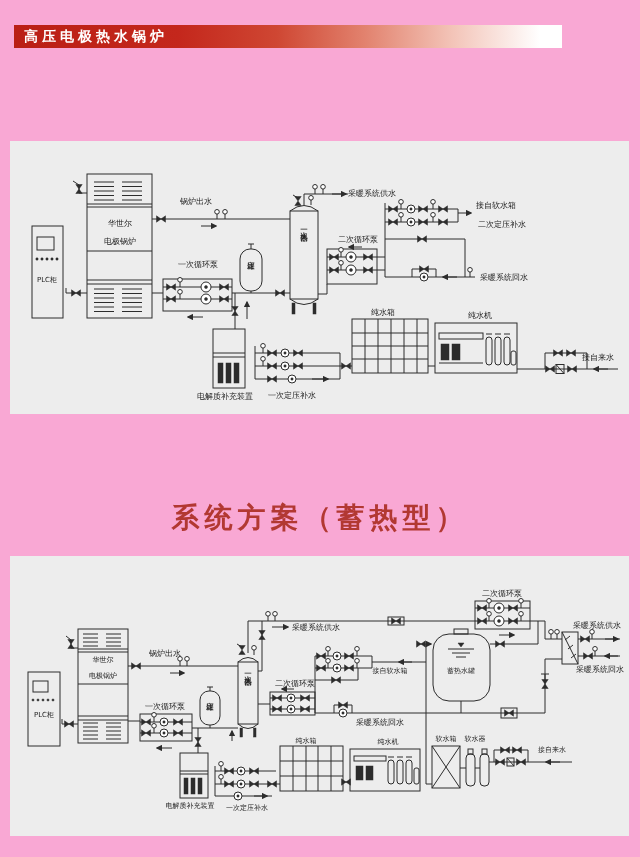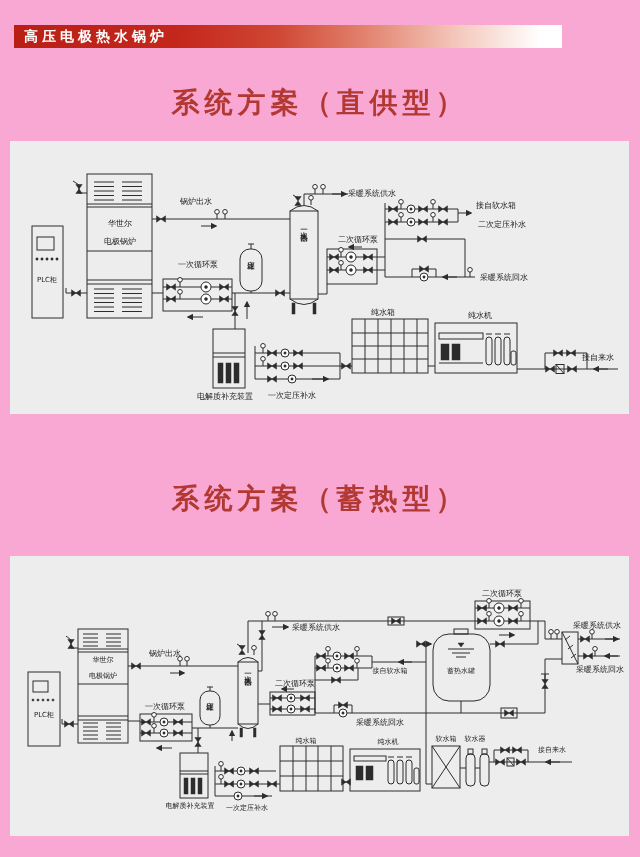--- a/index.html
+++ b/index.html
@@ -3,39 +3,38 @@
 <meta charset="utf-8">
 <style>
   html,body{margin:0;padding:0;background:#fff;}
   .page{position:relative;width:640px;height:857px;background:#f9a8d4;overflow:hidden;
         font-family:"DejaVu Sans",sans-serif;}
   .banner{position:absolute;left:14px;top:25px;width:548px;height:23px;box-sizing:border-box;
         background:linear-gradient(90deg,#ba1f15 0%,#c4271c 30%,#cf4733 48%,#e2826e 64%,#f3c4b8 80%,#ffffff 96%);
         color:#fff;font-weight:bold;font-size:14px;letter-spacing:4px;line-height:23px;padding-left:10px;}
   .sec-title{position:absolute;left:0;width:100%;text-align:center;color:#b23832;
         font-family:"DejaVu Serif",serif;font-weight:bold;font-size:28px;letter-spacing:5px;}
-  .t1{top:84px;} .t2{top:480px;}
+  .t1{top:84px;} .t2{top:499px;}
   .panel{position:absolute;left:10px;width:619px;background:#ededed;}
   .p1{top:141px;height:273px;} .p2{top:556px;height:280px;}
   svg{display:block;}
   svg line,svg path,svg rect,svg circle,svg polyline{stroke:#2c2c2c;fill:none;stroke-width:1;}
   svg .f{fill:#2c2c2c;stroke:#2c2c2c;stroke-width:.5;}
   svg .gc{fill:#ffffff;stroke:#2c2c2c;}
   svg text{fill:#1c1c1c;stroke:none;font-family:"DejaVu Sans",sans-serif;font-size:8px;text-anchor:middle;}
   svg text.vt{writing-mode:vertical-rl;text-orientation:upright;text-anchor:start;font-size:7.5px;letter-spacing:1px;}
   svg text.sm{font-size:7px;}
 </style>
 </head>
 <body>
 
 <div class="page">
 
   <div class="banner">高压电极热水锅炉</div>
 
-  <div class="sec-title t1">系统方案（直供型）</div>
 
   <div class="panel p1">
   <svg width="619" height="273" viewBox="0 0 619 273">
     <defs>
       <marker id="ar1" viewBox="0 0 10 10" refX="8" refY="5" markerWidth="6.5" markerHeight="6.5" orient="auto-start-reverse">
         <path d="M0,0 L10,5 L0,10 Z" style="fill:#2c2c2c;stroke:none"></path>
       </marker>
       <g id="vv1">
             <path class="f" d="M-4.5,-3.2 L0,0 L-4.5,3.2 Z"></path>
             <path class="f" d="M4.5,-3.2 L0,0 L4.5,3.2 Z"></path>

